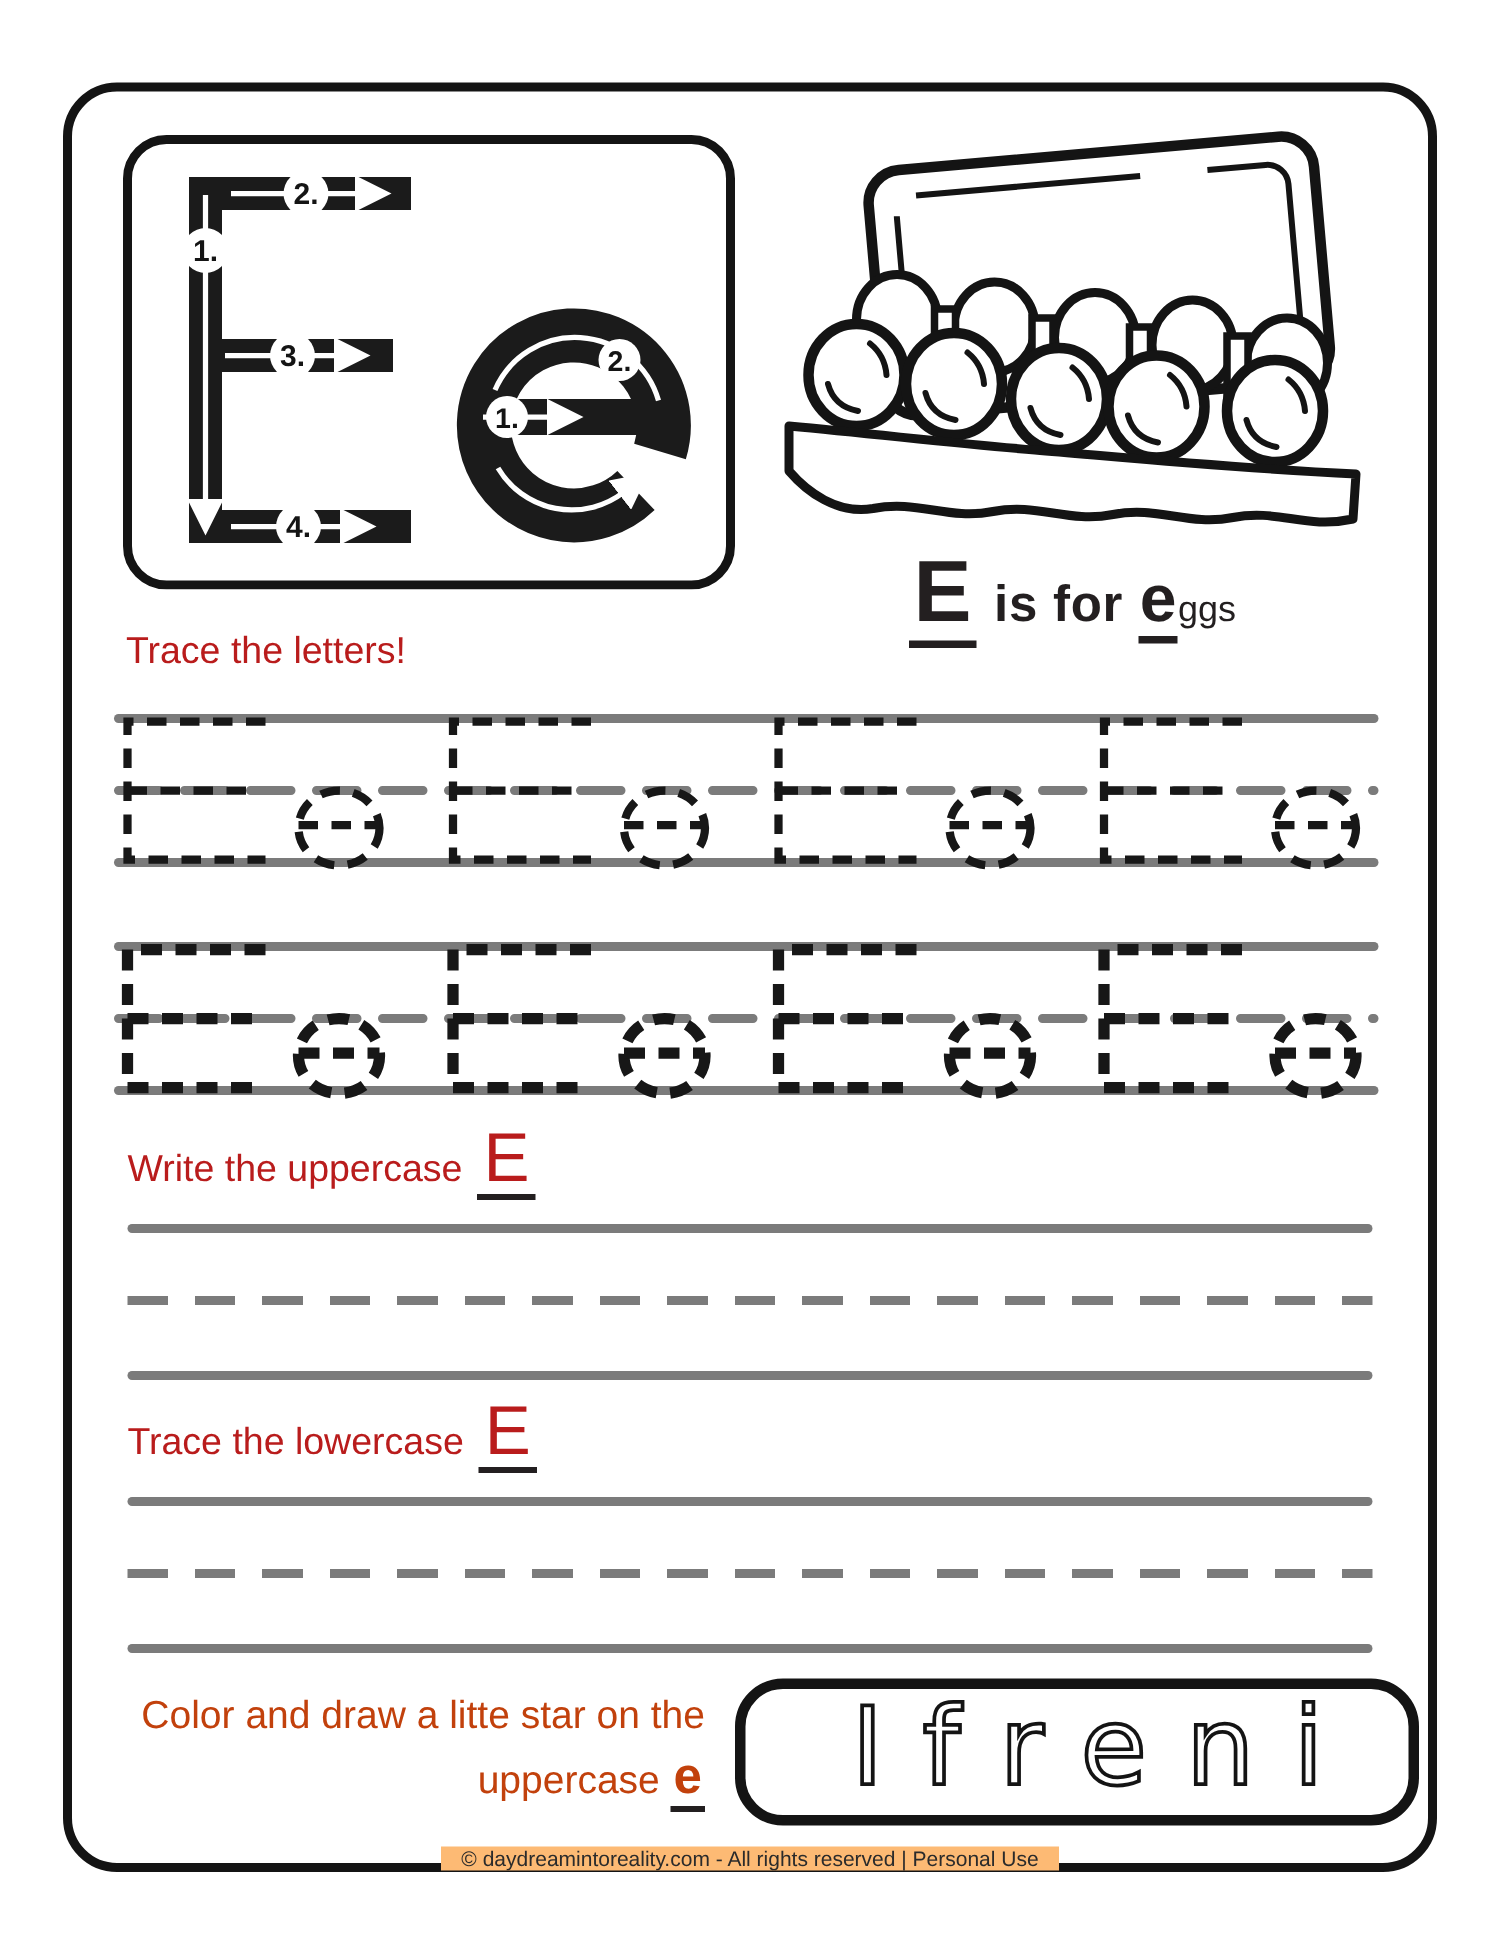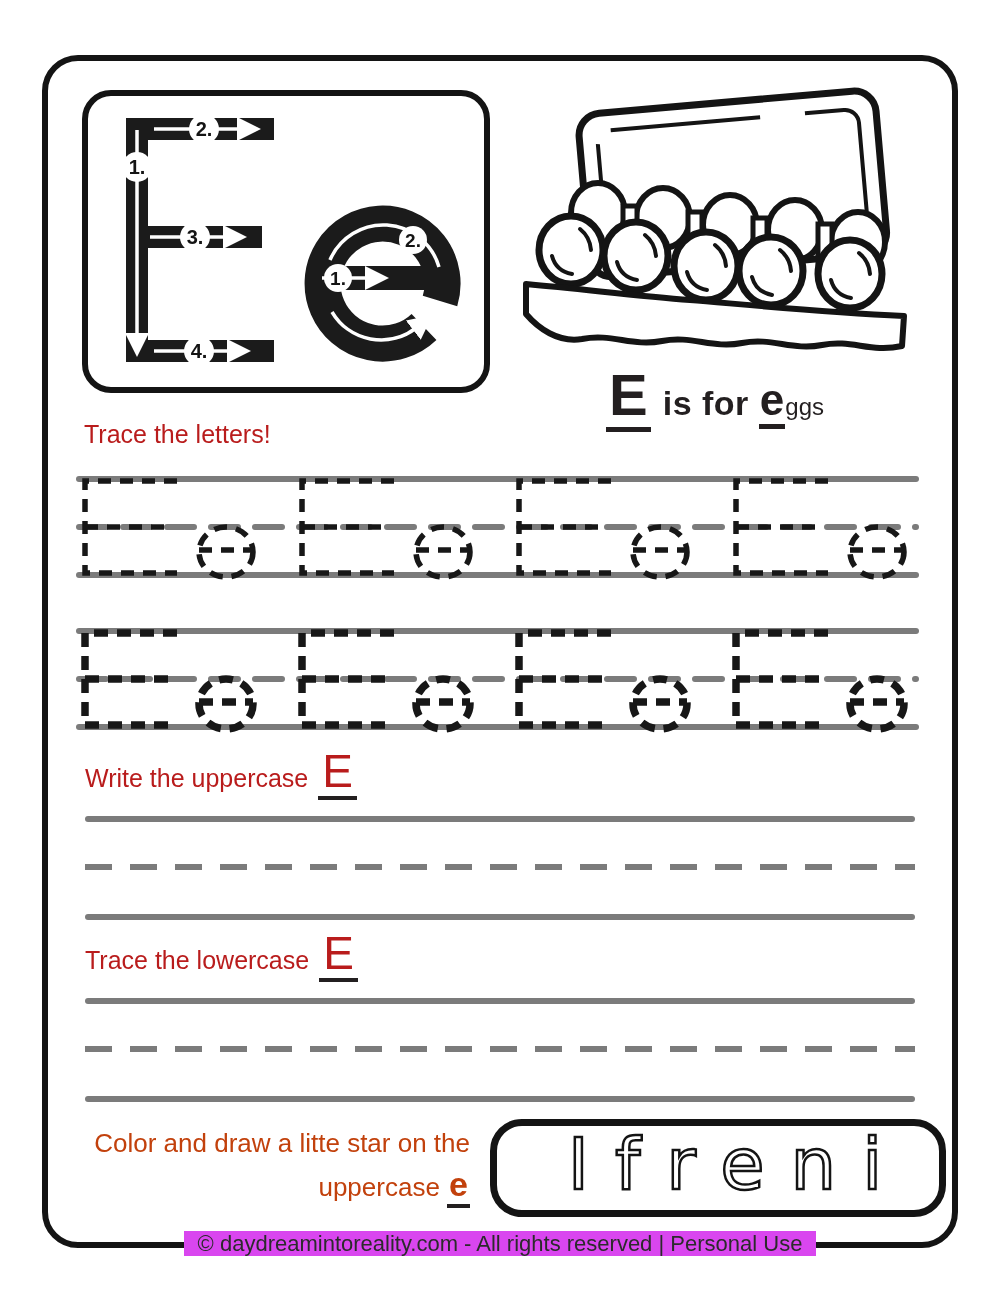--- a/index.html
+++ b/index.html
@@ -52,21 +52,21 @@
   .color-task .row2{margin-top:6px;}
   .color-task .bolde{font-size:34px;font-weight:800;border-bottom:4px solid #231f20;padding:0 2px 1px 2px;line-height:1;}
   .name-box{
     position:absolute;left:490px;top:1119px;width:402px;height:84px;
     border:7px solid #141414;border-radius:32px;z-index:2;background:#fff;
     display:flex;justify-content:center;padding-left:40px;
   }
   .name-box svg{display:block;width:398px;height:80px;}
   
   .footer{position:absolute;left:0;top:1231px;width:100%;text-align:center;z-index:3;}
-  .footer span{background:#d946ef;padding:0 14px;font-size:22px;color:#2b2b2b;}
+  .footer span{background:#fdba74;padding:0 14px;font-size:14px;color:#2b2b2b;}
 </style>
 </head>
 <body>
 
 <div class="page">
   <div class="page-border"></div>
 
   <div class="guide-box">
     <svg viewBox="0 0 408 303">
       <defs>

